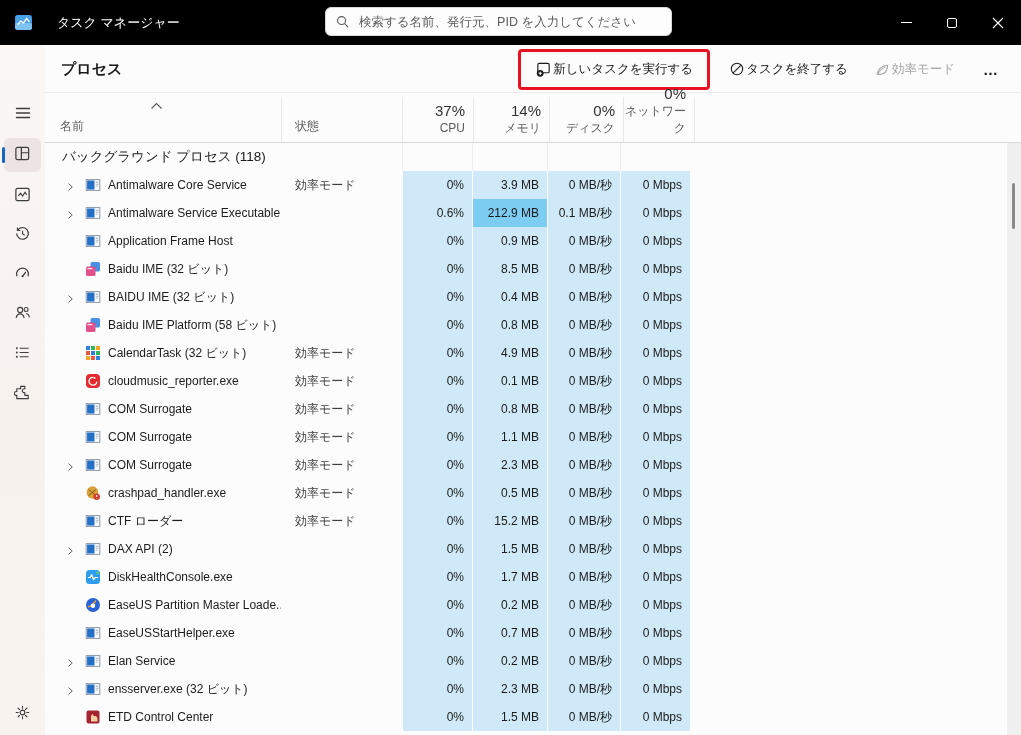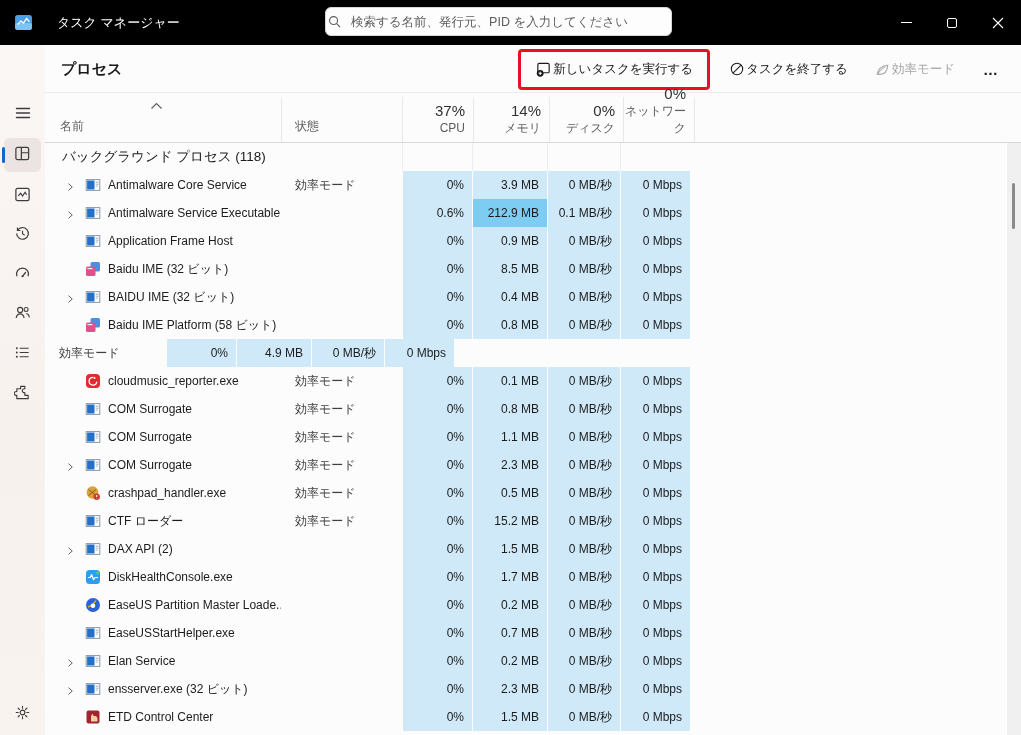--- a/index.html
+++ b/index.html
@@ -4,21 +4,21 @@
 <style>
   * { box-sizing: border-box; margin: 0; padding: 0; }
   html,body { width:1021px; height:735px; overflow:hidden;
     font-family:"Liberation Sans","DejaVu Sans",sans-serif; background:#fcfcfc; }
 
   
   .titlebar { position:absolute; left:0; top:0; width:1021px; height:45px; background:#000; color:#fff; }
   .tm-appicon { position:absolute; left:14px; top:13px; width:19px; height:19px; }
   .tm-title { position:absolute; left:57px; top:0; height:45px; line-height:45px; font-size:13px; color:#fff; }
   .searchbox { position:absolute; left:325px; top:7px; width:347px; height:29px; background:#fdfdfd;
-    border:1px solid #d6d6d6; border-radius:6px; display:flex; align-items:center; padding:0 2px; }
+    border:1px solid #d6d6d6; border-radius:6px; display:flex; align-items:center; padding:0 10px; }
   .searchbox svg { flex:0 0 auto; margin-right:10px; }
   .searchbox input { border:none; outline:none; background:transparent; width:100%; font-size:12.5px;
     font-family:inherit; color:#1b1b1b; }
   .searchbox input::placeholder { color:#5e5e5e; }
   .win-controls { position:absolute; right:0; top:0; height:45px; display:flex; }
   .win-btn { width:46px; height:45px; display:flex; align-items:center; justify-content:center; }
   .glyph-min { width:11px; height:1px; background:#fff; }
   .glyph-max { width:10px; height:10px; border:1px solid #fff; border-radius:2px; }
 
   
@@ -367,20 +367,41 @@
               </svg></span>
       <span class="c-name-text">Baidu IME Platform (58 ビット)</span>
     </div>
     <div class="c-status"></div>
     <div class="num-cell c-cpu">0%</div>
     <div class="num-cell c-mem">0.8 MB</div>
     <div class="num-cell c-disk">0 MB/秒</div>
     <div class="num-cell c-net">0 Mbps</div>
   </div>
         <div class="p-row">
+    <div class="c-name">
+      <span class="chev" style="visibility: hidden;">
+        <svg width="12" height="12" viewBox="0 0 16 16">
+                <path d="M6 3.5l5 4.5-5 4.5" fill="none" stroke="#5f5f5f" stroke-width="1.3"></path>
+              </svg>
+      </span>
+      <span class="appico"><svg width="16" height="16" viewBox="0 0 16 16">
+                <g>
+                  <rect x="1" y="1" width="4" height="4" fill="#2f7fe0"></rect>
+                  <rect x="6" y="1" width="4" height="4" fill="#35b558"></rect>
+                  <rect x="11" y="1" width="4" height="4" fill="#f5a623"></rect>
+                  <rect x="1" y="6" width="4" height="4" fill="#e8563f"></rect>
+                  <rect x="6" y="6" width="4" height="4" fill="#2f7fe0"></rect>
+                  <rect x="11" y="6" width="4" height="4" fill="#35b558"></rect>
+                  <rect x="1" y="11" width="4" height="4" fill="#f5a623"></rect>
+                  <rect x="6" y="11" width="4" height="4" fill="#e8563f"></rect>
+                  <rect x="11" y="11" width="4" height="4" fill="#2f7fe0"></rect>
+                </g>
+              </svg></span>
+      <span class="c-name-text">CalendarTask (32 ビット)</span>
+    </div>
     <div class="c-status">効率モード</div>
     <div class="num-cell c-cpu">0%</div>
     <div class="num-cell c-mem">4.9 MB</div>
     <div class="num-cell c-disk">0 MB/秒</div>
     <div class="num-cell c-net">0 Mbps</div>
   </div>
         <div class="p-row">
     <div class="c-name">
       <span class="chev" style="visibility: hidden;">
         <svg width="12" height="12" viewBox="0 0 16 16">

